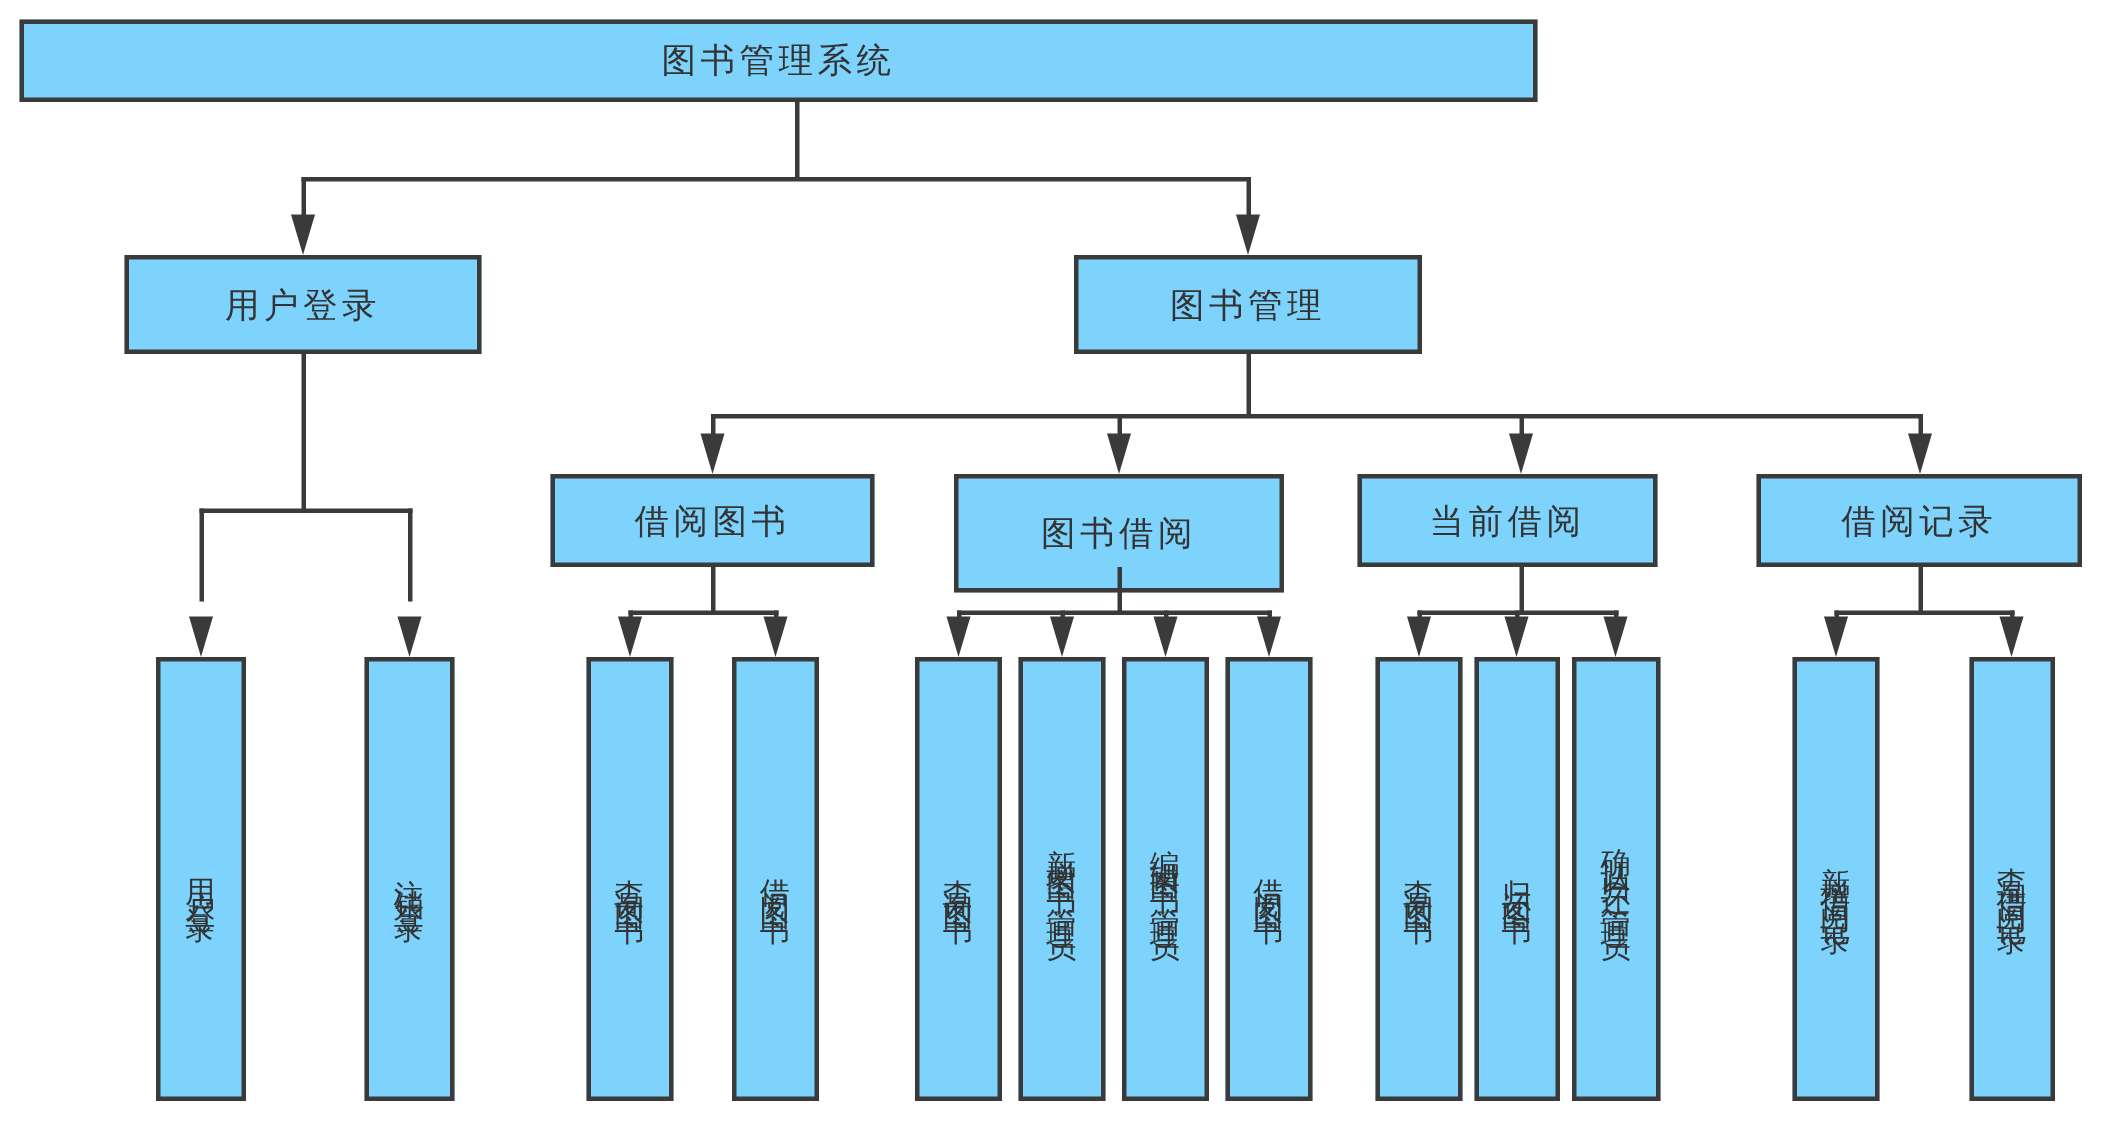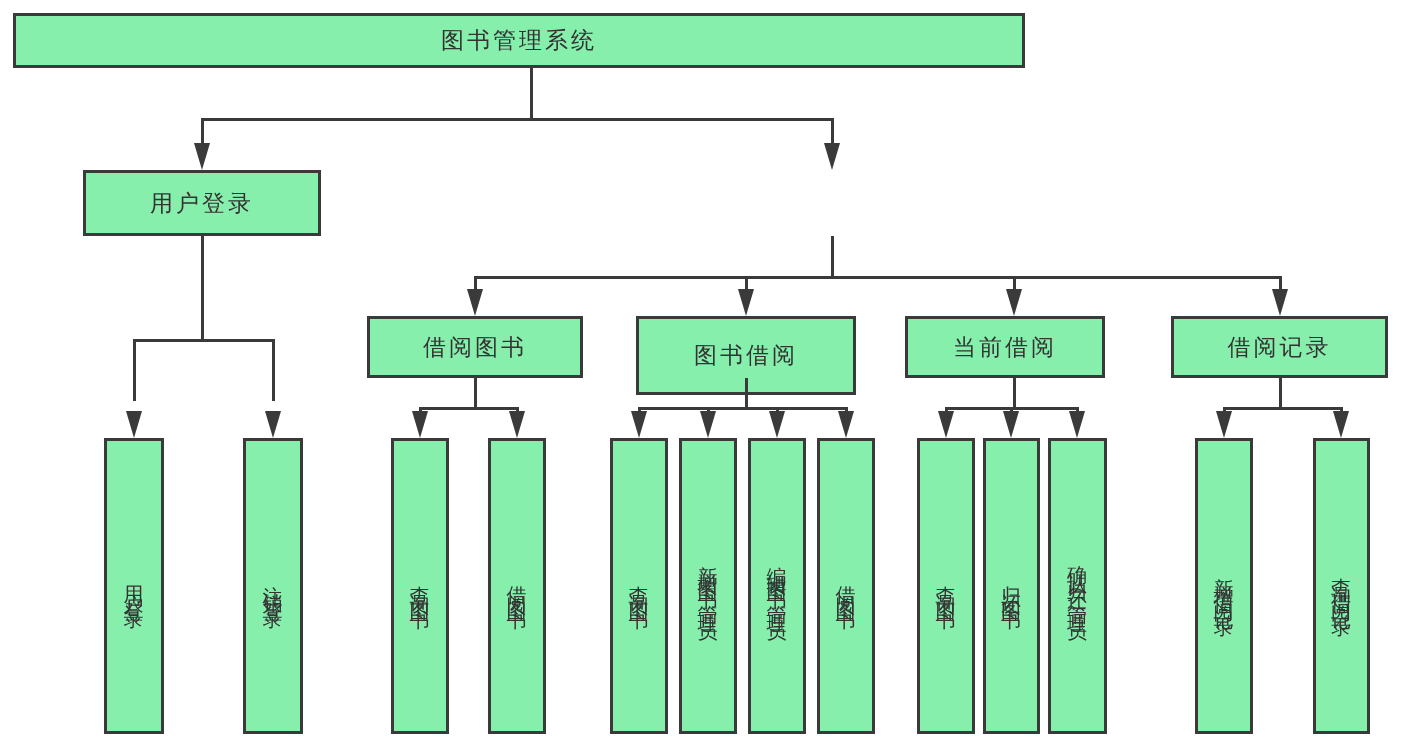--- a/index.html
+++ b/index.html
@@ -1,21 +1,21 @@
 <!DOCTYPE html>
 <html><head>
 <meta charset="utf-8">
 <style>
   html,body{margin:0;padding:0;background:#ffffff;}
   .stage{
     position:relative;width:1405px;height:747px;background:#ffffff;overflow:hidden;
     font-family:"DejaVu Sans","Liberation Sans",sans-serif;color:#333333;
   }
   .box{
-    position:absolute;background:#86efac;border:3px solid #3a3a3a;box-sizing:border-box;
+    position:absolute;background:#7dd3fc;border:3px solid #3a3a3a;box-sizing:border-box;
     display:flex;align-items:center;justify-content:center;color:#333333;
   }
   .hlabel{font-size:23px;letter-spacing:3px;white-space:nowrap;}
   .vleaf .vlabel{
     writing-mode:vertical-rl;text-orientation:mixed;
     font-size:20px;letter-spacing:8px;line-height:1;white-space:nowrap;
   }
   .vl{position:absolute;width:3px;background:#3a3a3a;}
   .hl{position:absolute;height:3px;background:#3a3a3a;}
   .ah{
@@ -39,20 +39,23 @@
 
   <div class="vl" style="left:529.5px;top:68px;height:51px;"></div>
   <div class="hl" style="left:200.5px;top:117.5px;width:633px;"></div>
   <div class="vl" style="left:200.5px;top:117.5px;height:35px;"></div>
   <div class="ah" style="left:194px;top:143px;"></div>
   <div class="vl" style="left:830.5px;top:117.5px;height:35px;"></div>
   <div class="ah" style="left:824px;top:143px;"></div>
 
   <div class="box" style="left:83px;top:170px;width:238px;height:66px;">
     <span class="hlabel">用户登录</span>
+  </div>
+  <div class="box" style="left:716px;top:170px;width:232px;height:66px;">
+    <span class="hlabel">图书管理</span>
   </div>
 
   <div class="vl" style="left:200.5px;top:236px;height:104px;"></div>
   <div class="hl" style="left:132.5px;top:338.5px;width:142px;"></div>
   <div class="vl" style="left:132.5px;top:338.5px;height:62px;"></div>
   <div class="ah" style="left:126px;top:411px;"></div>
   <div class="vl" style="left:271.5px;top:338.5px;height:62px;"></div>
   <div class="ah" style="left:265px;top:411px;"></div>
 
   <div class="vl" style="left:830.5px;top:236px;height:41px;"></div>

